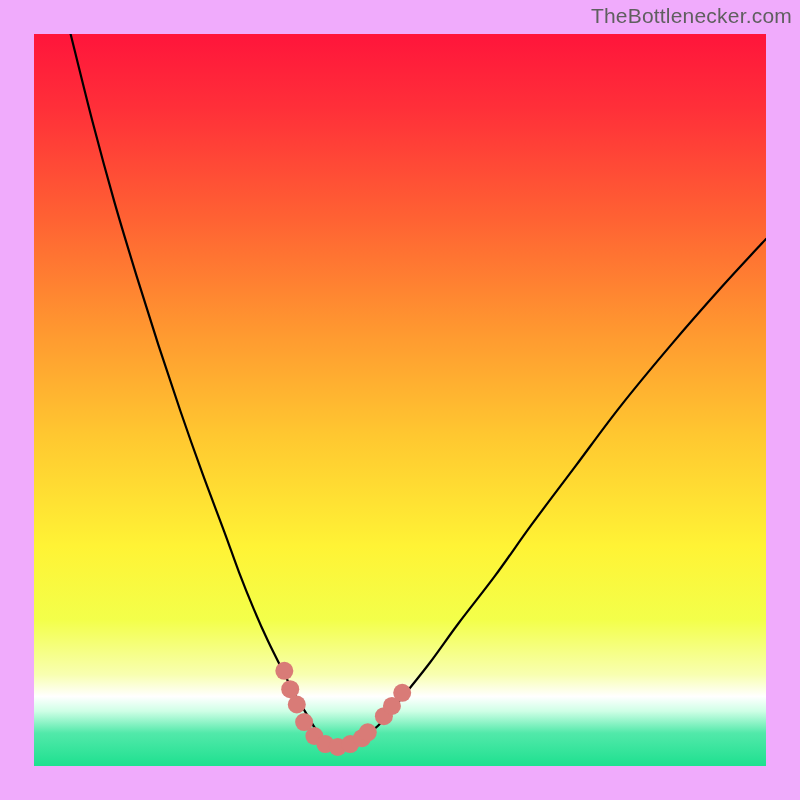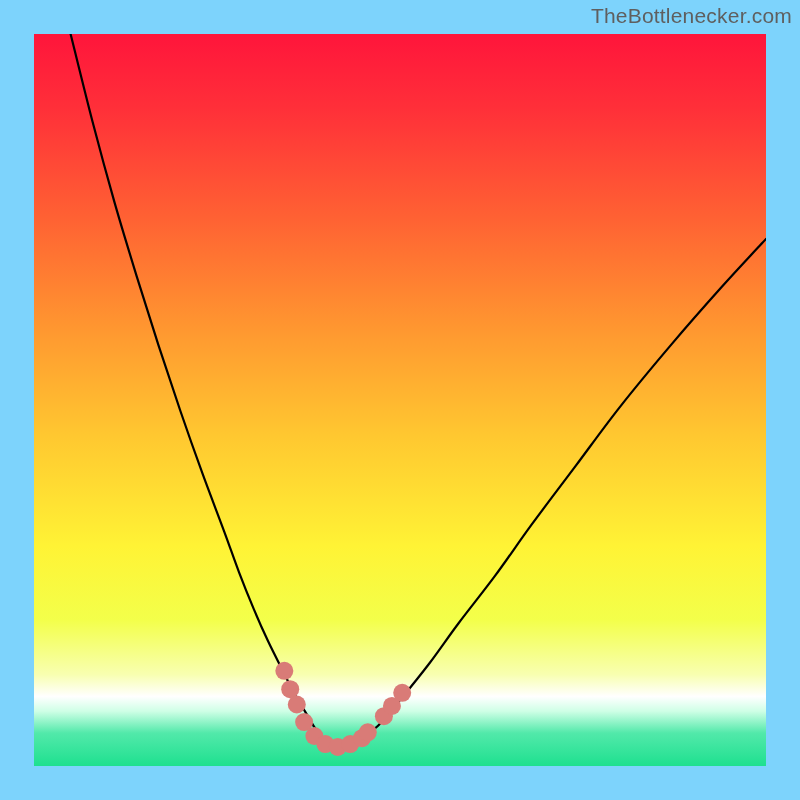--- a/index.html
+++ b/index.html
@@ -10,21 +10,21 @@
     background: #000;
     overflow: hidden;
     font-family: Arial, Helvetica, sans-serif;
   }
   .frame {
     position: absolute;
     left: 0;
     top: 0;
     width: 800px;
     height: 800px;
-    background: #7dd3fc;
+    background: #f0abfc;
   }
   .watermark {
     position: absolute;
     top: 4px;
     right: 8px;
     color: #5f5f5f;
     font-size: 21px;
     font-weight: 500;
     letter-spacing: 0.2px;
     z-index: 10;

